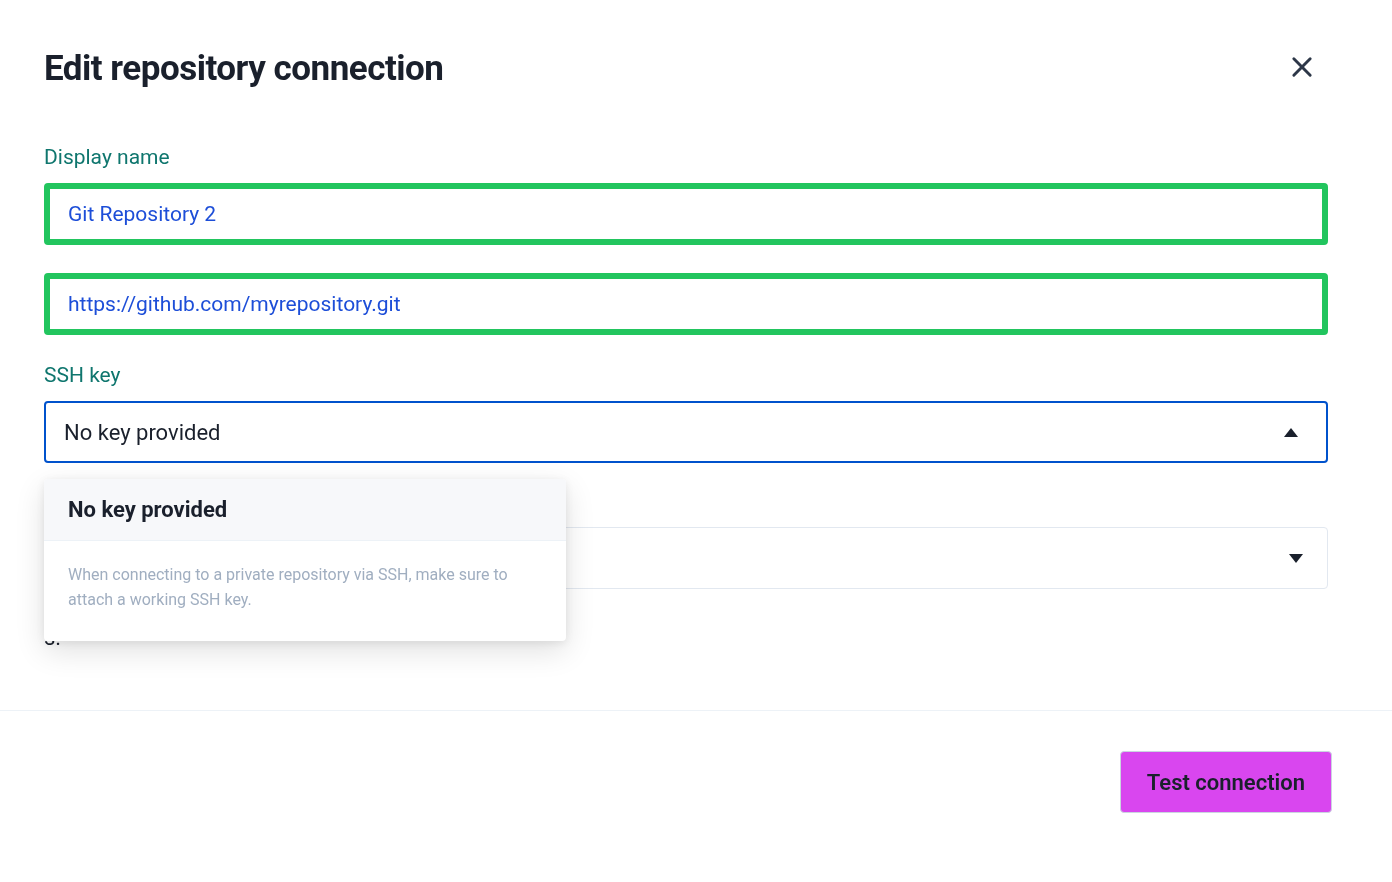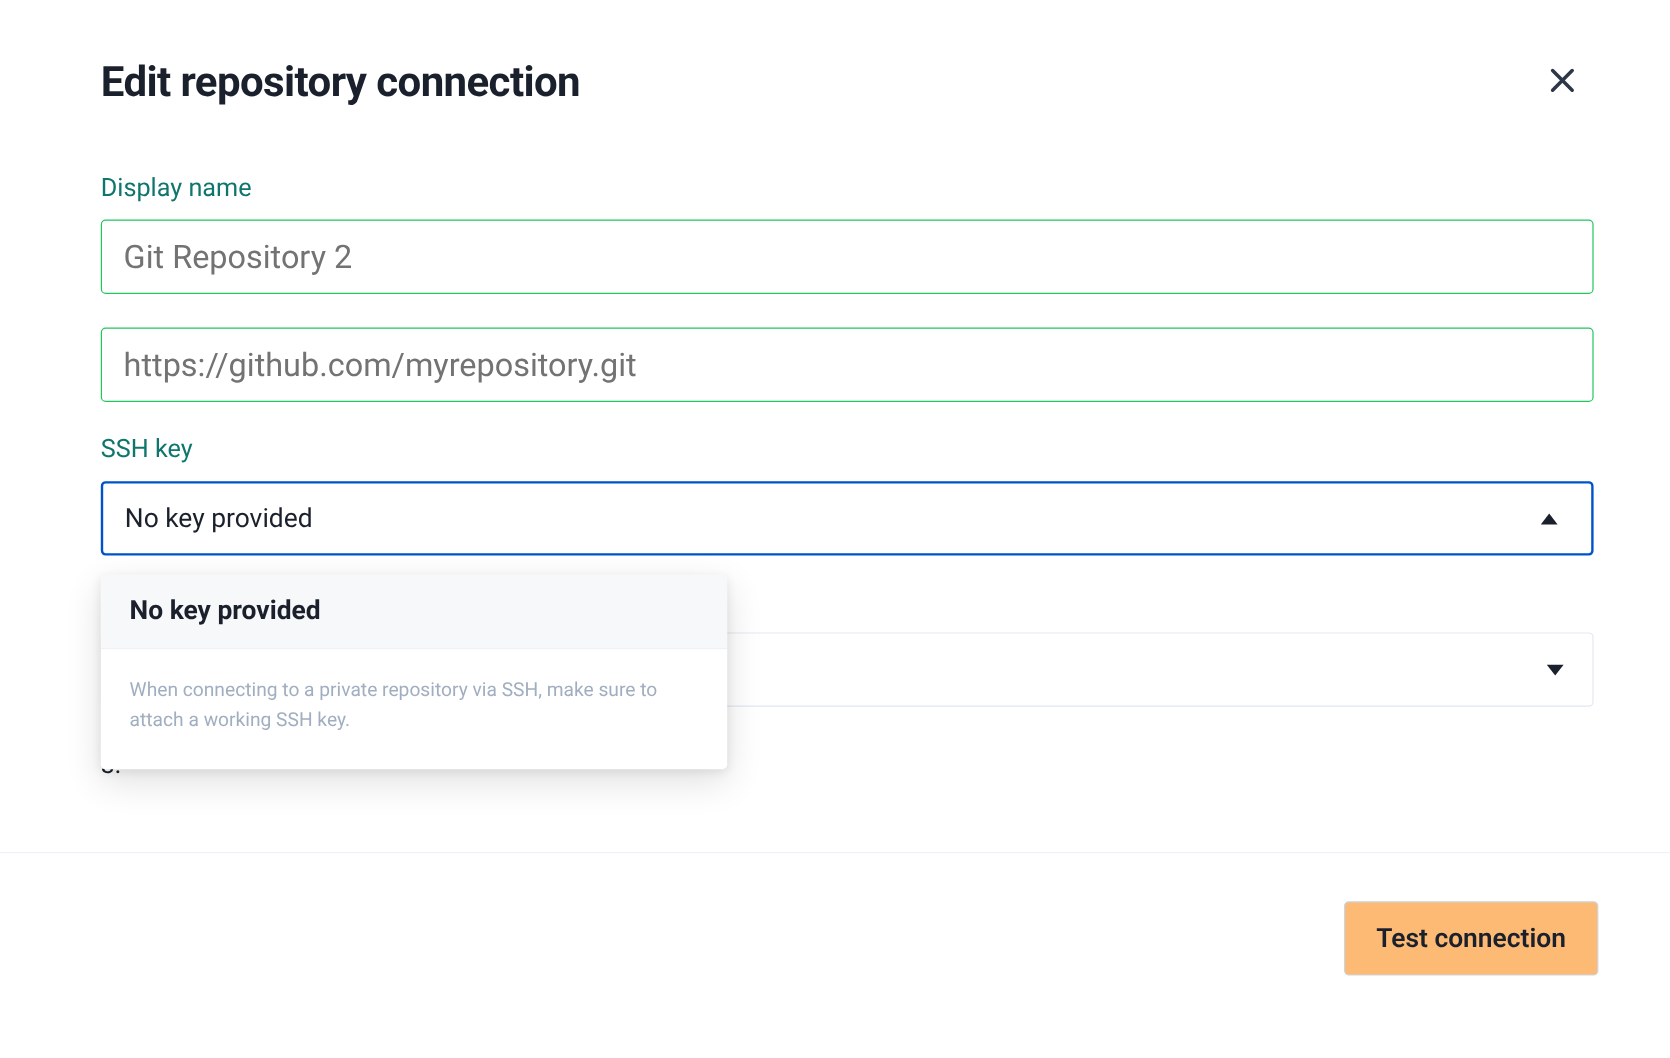--- a/index.html
+++ b/index.html
@@ -11,21 +11,20 @@
       font-family: -apple-system, BlinkMacSystemFont, "Segoe UI", Roboto, Helvetica, Arial, sans-serif;
       background: #ffffff;
       color: #1a202c;
       width: 1392px;
       height: 882px;
       overflow: hidden;
     }
     .dialog {
       padding: 48px 64px 0 44px;
       position: relative;
-      margin-left: 40px;
     }
     .dialog-header {
       display: flex;
       justify-content: space-between;
       align-items: center;
       margin-bottom: 56px;
     }
     .dialog-title {
       font-size: 35px;
       font-weight: 700;
@@ -57,25 +56,25 @@
       display: block;
       font-size: 21px;
       color: #0f766e;
       margin-bottom: 14px;
       font-weight: 400;
     }
     .text-input {
       width: 100%;
       height: 62px;
       padding: 0 18px;
-      font-size: 27px;
-      border: 1px solid #22c55e;
-      border-radius: 4px;
-      background: #ffffff;
-      color: #737373;
+      font-size: 21px;
+      border: 6px solid #22c55e;
+      border-radius: 4px;
+      background: #ffffff;
+      color: #1d4ed8;
       font-family: inherit;
     }
     .select-wrapper {
       position: relative;
     }
     .select-box {
       width: 100%;
       height: 62px;
       padding: 0 18px;
       font-size: 22px;
@@ -170,21 +169,21 @@
       display: flex;
       justify-content: flex-end;
     }
     .btn {
       height: 62px;
       padding: 0 26px;
       font-size: 22px;
       font-weight: 600;
       border: 1px solid #cbd5e0;
       border-radius: 4px;
-      background: #fdba74;
+      background: #d946ef;
       color: #1a202c;
       cursor: pointer;
       font-family: inherit;
     }
   </style>
 </head>
 <body>
 
 <div class="dialog">
   <div class="dialog-header">

